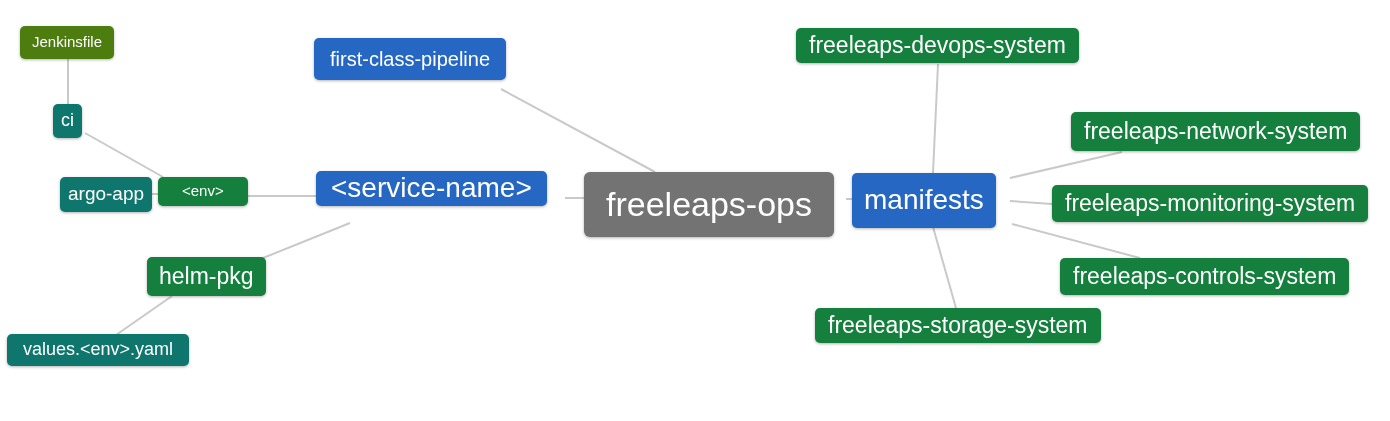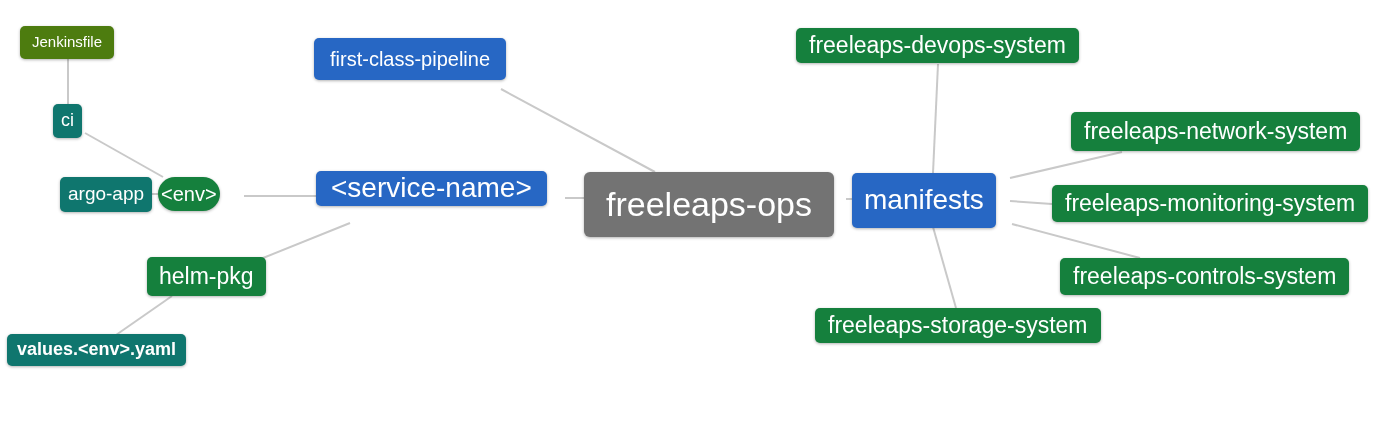--- a/index.html
+++ b/index.html
@@ -58,25 +58,25 @@
     <line x1="1012" y1="224" x2="1140" y2="258"></line>
     <line x1="933" y1="227" x2="956" y2="308"></line>
   </svg>
 
   <div class="node orange" style="left:20px; top:26px; font-size:15px; padding:8px 12px;">Jenkinsfile</div>
 
   <div class="node red" style="left:53px; top:104px; font-size:18px; padding:7px 8px;">ci</div>
 
   <div class="node red" style="left:32px; top:177px; font-size:19px; padding:7px 8px;margin-left:28px;">argo-app</div>
 
-  <div class="node green" style="left:158px; top:177px; font-size:20px; padding:6px 3px;border-radius:18px;">&lt;env&gt;</div>
+  <div class="node green" style="left:158px; top:177px; font-size:15px; padding:6px 24px;">&lt;env&gt;</div>
 
   <div class="node green" style="left:147px; top:257px; font-size:23px; padding:7px 12px;">helm-pkg</div>
 
-  <div class="node red" style="left:7px; top:334px; font-size:18px; padding:6px 10px;font-weight:bold;">values.&lt;env&gt;.yaml</div>
+  <div class="node red" style="left:7px; top:334px; font-size:18px; padding:6px 16px;">values.&lt;env&gt;.yaml</div>
 
   <div class="node blue" style="left:314px; top:38px; font-size:20px; padding:10px 16px;">first-class-pipeline</div>
 
   <div class="node blue" style="left:316px; top:171px; font-size:28px; padding:2px 15px;">&lt;service-name&gt;</div>
 
   <div class="node dark" style="left:584px; top:172px; font-size:34px; padding:14px 22px;">freeleaps-ops</div>
 
   <div class="node blue" style="left:852px; top:173px; font-size:28px; padding:12px 12px;">manifests</div>
 
   <div class="node green" style="left:796px; top:28px; font-size:23px; padding:5px 13px;">freeleaps-devops-system</div>

